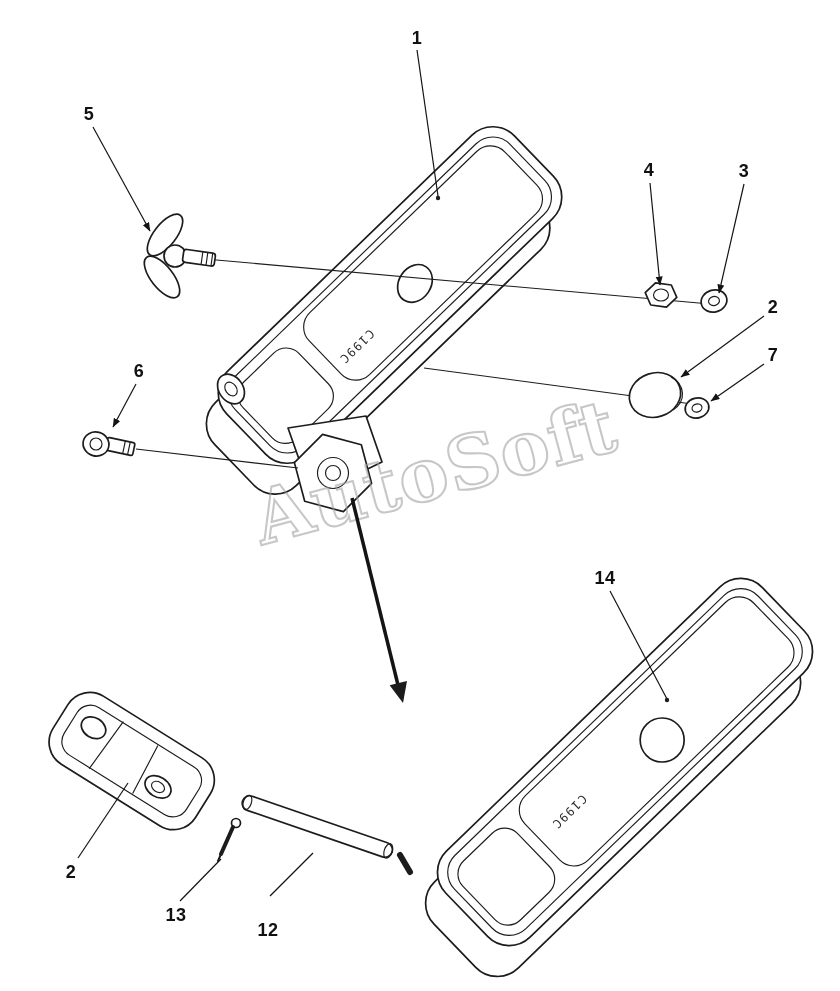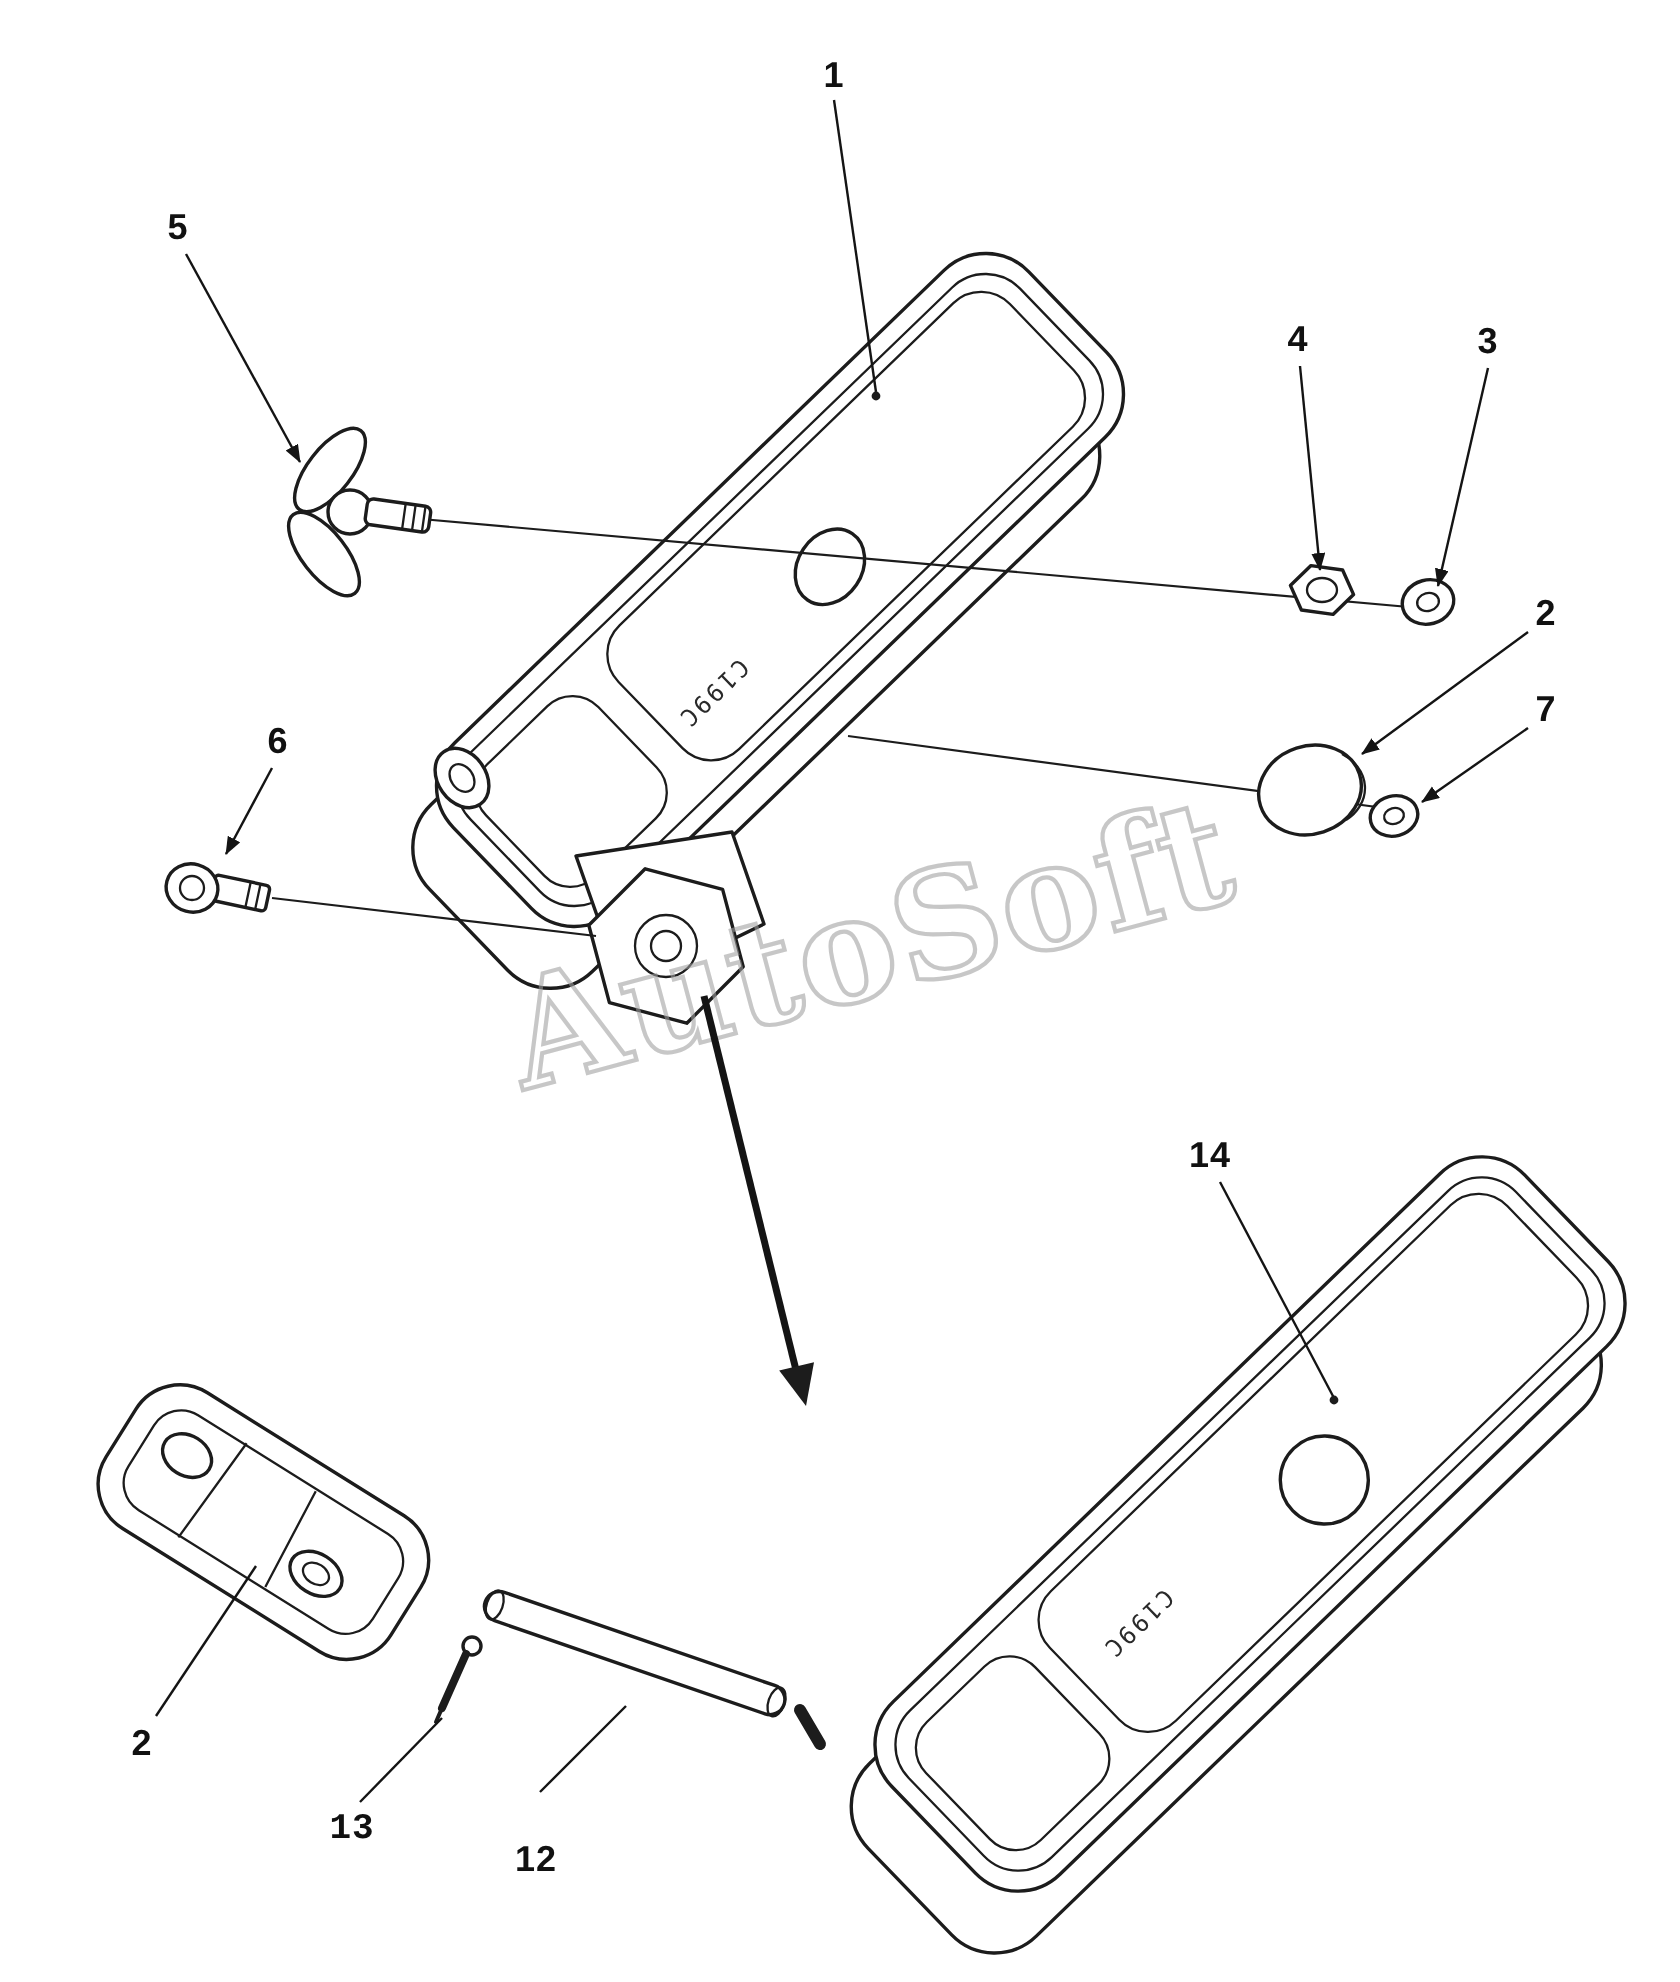--- a/index.html
+++ b/index.html
@@ -186,16 +186,16 @@
 
 <div class="callout" style="left:417px;top:38px;">1</div>
 <div class="callout" style="left:89px;top:114px;">5</div>
 <div class="callout" style="left:649px;top:170px;">4</div>
 <div class="callout" style="left:744px;top:171px;">3</div>
 <div class="callout" style="left:773px;top:307px;">2</div>
 <div class="callout" style="left:773px;top:355px;">7</div>
 <div class="callout" style="left:139px;top:371px;">6</div>
 <div class="callout" style="left:605px;top:578px;text-align:right;">14</div>
 <div class="callout" style="left:71px;top:872px;">2</div>
-<div class="callout" style="left:176px;top:915px;font-family:Liberation Mono, monospace;">13</div>
+<div class="callout" style="left:176px;top:915px;">13</div>
 <div class="callout" style="left:268px;top:910px;margin-top:20px;">12</div>
 
 </div>
 
 </body></html>

